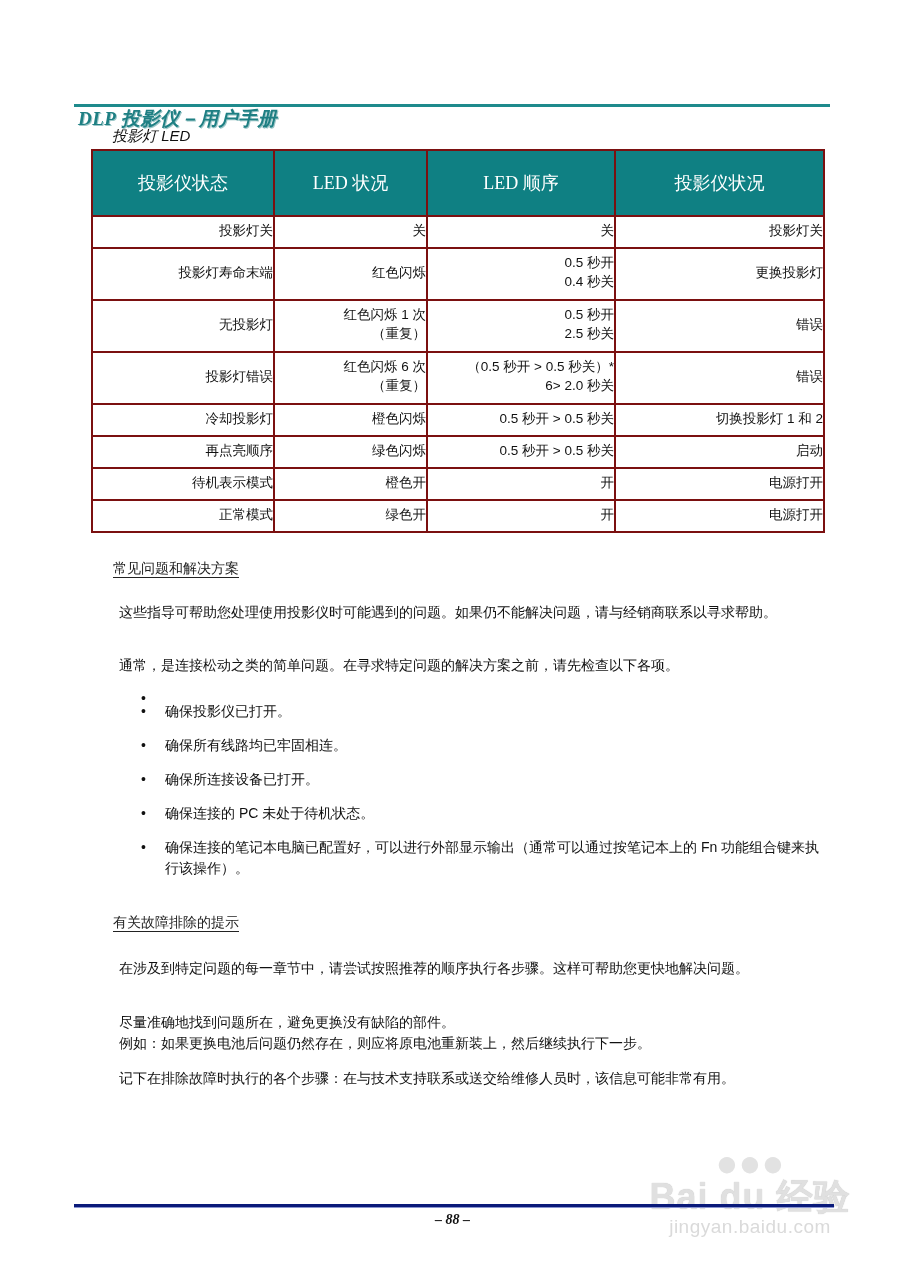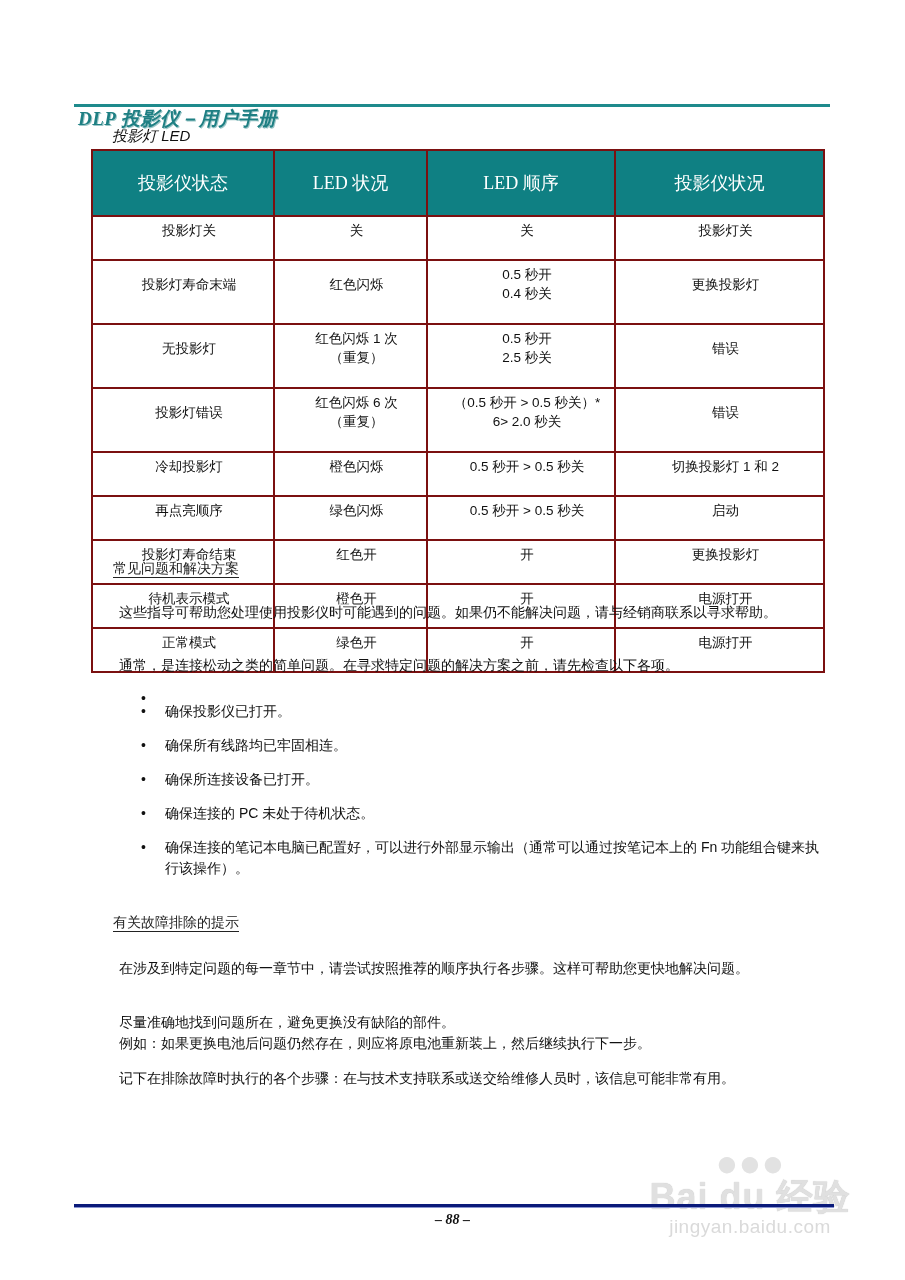--- a/index.html
+++ b/index.html
@@ -8,22 +8,22 @@
   .abs { position: absolute; }
   .page-header { left: 78px; top: 78px; font-family: "Liberation Serif", serif;
          font-style: italic; font-weight: bold; font-size: 19px; color: #1e7f83;
          text-shadow: 1px 1px 0 #9cc7c8; letter-spacing: 0.5px; margin-top: 28px; }
   .header-rule { left: 74px; top: 104px; width: 756px; height: 3px; background: #1e8a8c; }
   .table-caption { left: 112px; top: 127px; font-style: italic; font-size: 15px; color: #111; }
   table.led { position: absolute; left: 91px; top: 149px; width: 732px;
          border-collapse: collapse; table-layout: fixed; }
   table.led col.c1 { width: 182px; } table.led col.c2 { width: 153px; }
   table.led col.c3 { width: 188px; } table.led col.c4 { width: 209px; }
-  table.led th, table.led td { border: 2px solid #7b1010; padding: 0 0 16px 12px;
-         text-align: center; vertical-align: middle; font-size: 13.5px; line-height: 19px; }
+  table.led th, table.led td { border: 2px solid #7b1010; padding: 0 0 4px 12px;
+         text-align: right; vertical-align: middle; font-size: 13.5px; line-height: 19px; }
   table.led th { background: #0f8083; color: #ffffff; height: 40px; text-align: center;
          font-family: "Liberation Serif", serif; font-weight: normal; font-size: 18px; padding: 12px; }
   table.led tr.r1 td { height: 26px; }
   table.led tr.r2 td { height: 46px; }
   table.led tr.rs td { height: 26px; }
   .sec-title { left: 113px; font-family: "Liberation Serif", serif; 
          font-size: 14px; color: #222; text-decoration: underline; text-underline-offset: 4px; }
   .para { left: 119px; width: 710px; font-size: 14px; line-height: 21px; color: #111; }
   ul.bullets { position: absolute; left: 111px; top: 688px; width: 712px; margin: 0; padding: 0; list-style: none; }
   ul.bullets li { position: relative; padding-left: 54px; font-size: 14px; line-height: 21px; margin-bottom: 13px; }
@@ -92,26 +92,20 @@
       <td>0.5 秒开 &gt; 0.5 秒关</td>
       <td>切换投影灯 1 和 2</td>
     </tr>
     <tr class="rs">
       <td>再点亮顺序</td>
       <td>绿色闪烁</td>
       <td>0.5 秒开 &gt; 0.5 秒关</td>
       <td>启动</td>
     </tr>
     <tr class="rs">
-      <td>投影灯寿命结束</td>
-      <td>红色开</td>
-      <td>开</td>
-      <td>更换投影灯</td>
-    </tr>
-    <tr class="rs">
       <td>待机表示模式</td>
       <td>橙色开</td>
       <td>开</td>
       <td>电源打开</td>
     </tr>
     <tr class="rs">
       <td>正常模式</td>
       <td>绿色开</td>
       <td>开</td>
       <td>电源打开</td>

